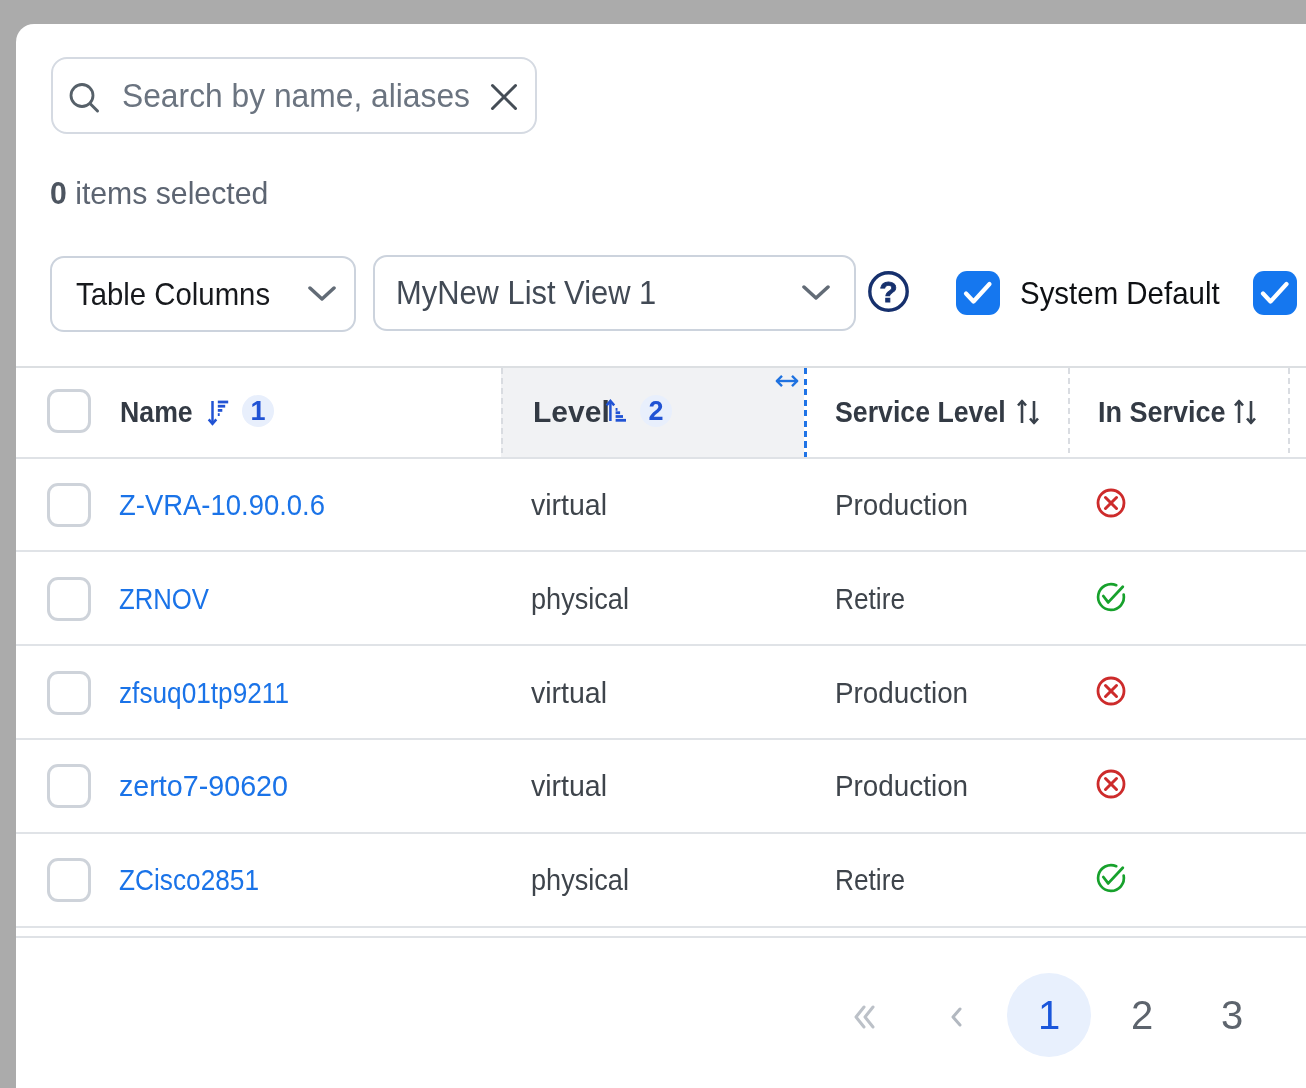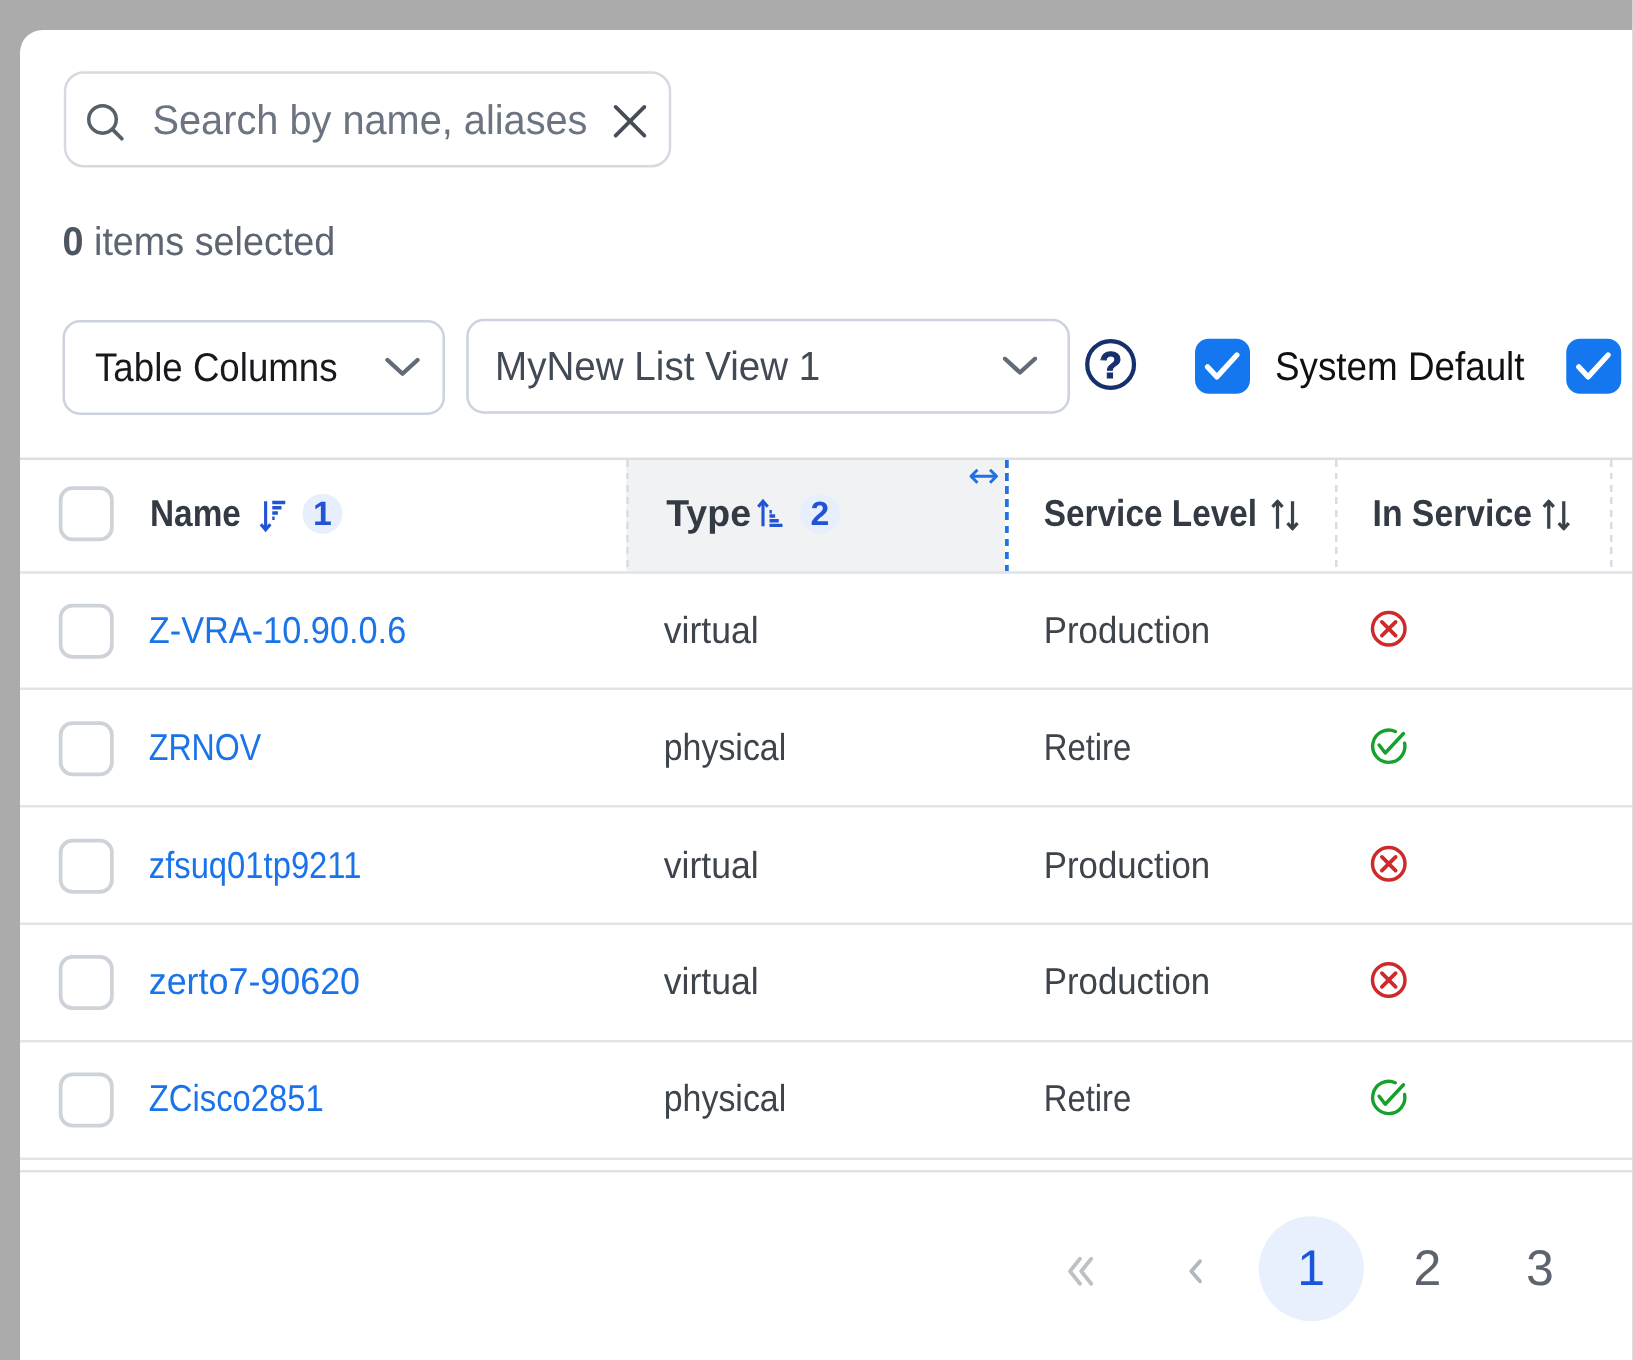--- a/index.html
+++ b/index.html
@@ -102,21 +102,21 @@
 <svg class="abs" style="left:204px;top:399px;" width="26" height="28" viewBox="0 0 26 28">
   <line x1="8.5" y1="2" x2="8.5" y2="24" stroke="#2153d4" stroke-width="2.5"></line>
   <polyline points="4.7,20.4 8.5,24.8 12.3,20.4" fill="none" stroke="#2153d4" stroke-width="2.5" stroke-linejoin="miter"></polyline>
   <line x1="13.8" y1="3" x2="24.2" y2="3" stroke="#2153d4" stroke-width="2.8"></line>
   <line x1="13.8" y1="7.2" x2="21.2" y2="7.2" stroke="#2153d4" stroke-width="2.8"></line>
   <line x1="13.8" y1="11.4" x2="18.3" y2="11.4" stroke="#2153d4" stroke-width="2.8"></line>
   <line x1="13.8" y1="15.6" x2="15.7" y2="15.6" stroke="#2153d4" stroke-width="2.8"></line>
 </svg>
 <div class="abs badge" style="left:242px;top:395px;">1</div>
 
-<div class="abs hdr" style="left:533px;top:397px;height:30px;line-height:30px;">Type</div>
+<div class="abs hdr" style="left:533px;top:397px;height:30px;line-height:30px;">Level</div>
 
 <svg class="abs" style="left:602px;top:399px;" width="26" height="28" viewBox="0 0 26 28">
   <line x1="8.4" y1="2.2" x2="8.4" y2="22" stroke="#2153d4" stroke-width="2.5"></line>
   <polyline points="4.6,6.4 8.4,2 12.2,6.4" fill="none" stroke="#2153d4" stroke-width="2.5" stroke-linejoin="miter"></polyline>
   <line x1="13.6" y1="10.4" x2="15.5" y2="10.4" stroke="#2153d4" stroke-width="2.8"></line>
   <line x1="13.6" y1="13.7" x2="18.1" y2="13.7" stroke="#2153d4" stroke-width="2.8"></line>
   <line x1="13.6" y1="17.5" x2="21" y2="17.5" stroke="#2153d4" stroke-width="2.8"></line>
   <line x1="13.6" y1="21.3" x2="24" y2="21.3" stroke="#2153d4" stroke-width="2.8"></line>
 </svg>
 <div class="abs badge" style="left:640px;top:395px;">2</div>

